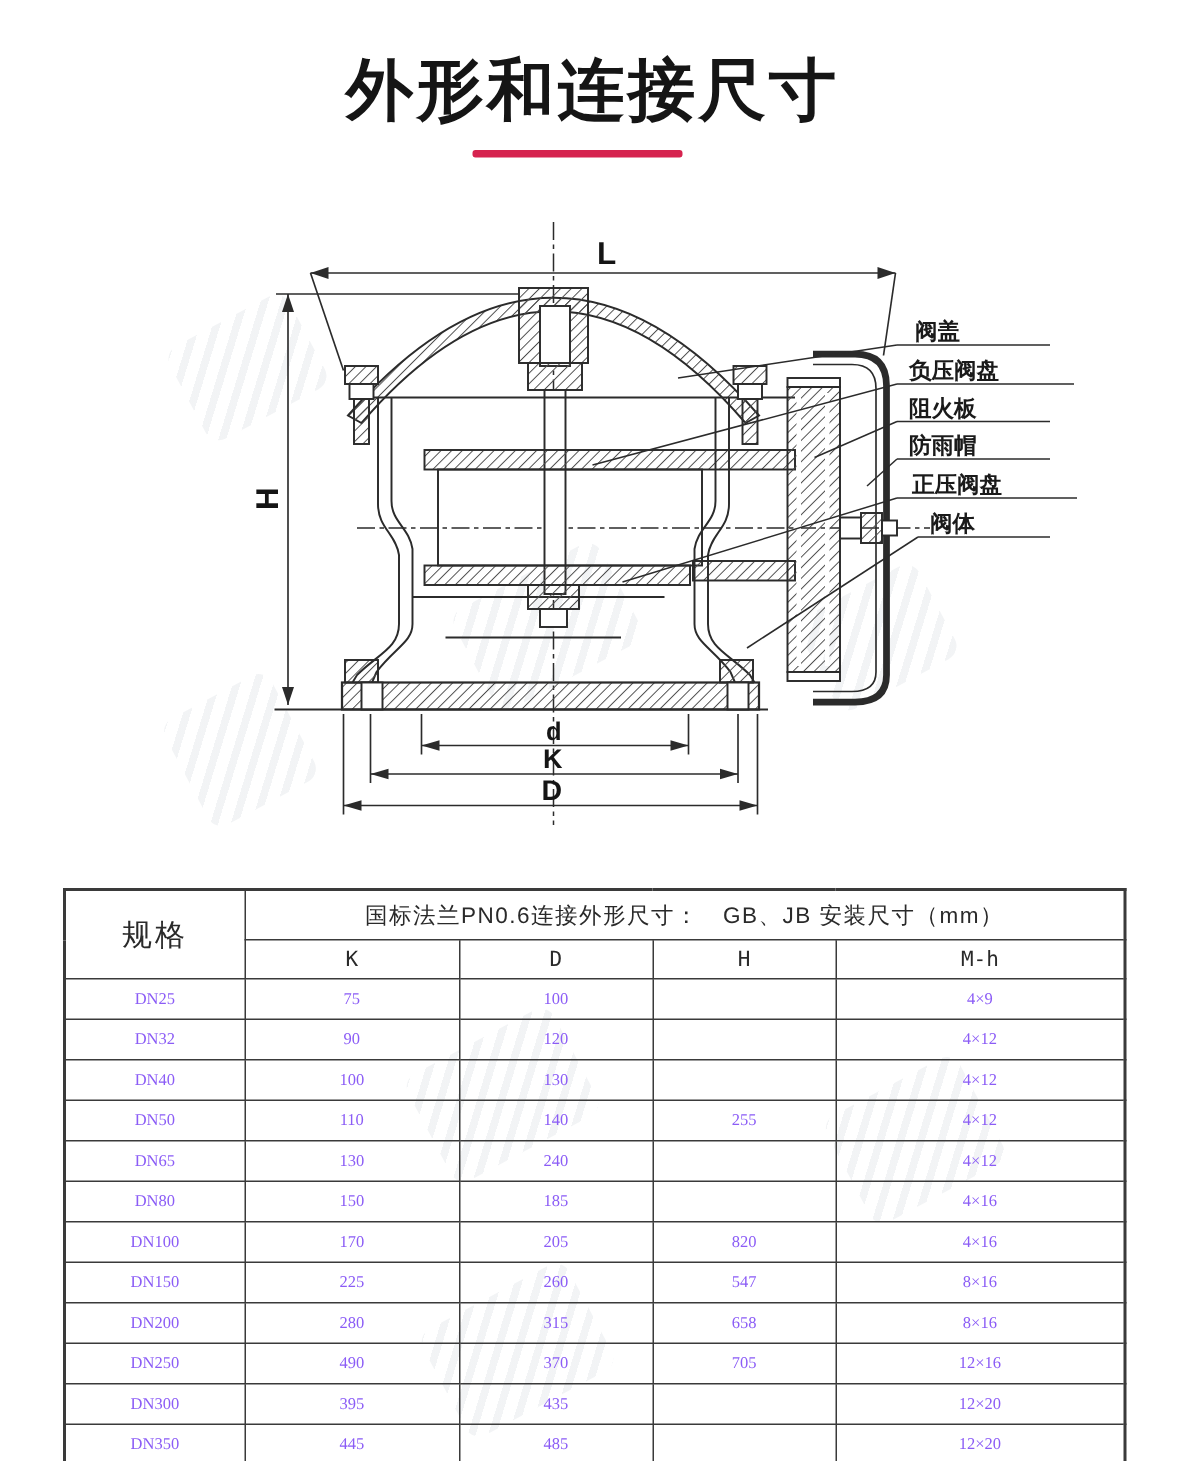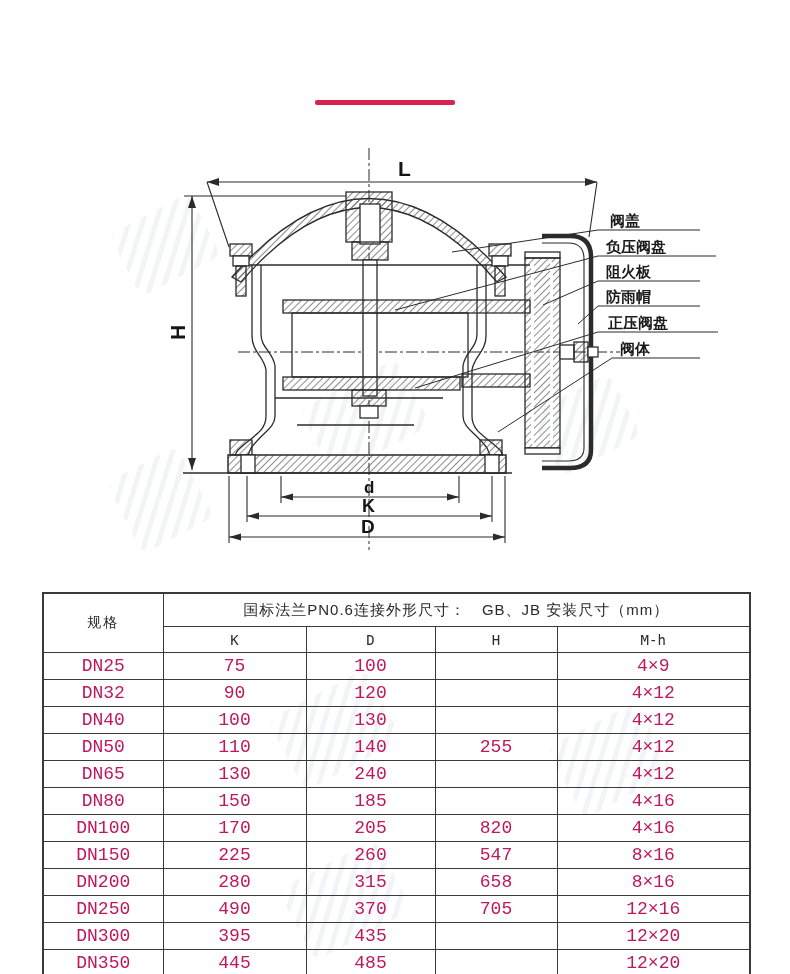--- a/index.html
+++ b/index.html
@@ -16,37 +16,38 @@
   .wm{position:absolute;pointer-events:none;border-radius:10px;transform:rotate(-28deg);
       background:repeating-linear-gradient(135deg,rgba(130,145,160,0.10) 0 5px,rgba(255,255,255,0) 5px 13px);}
   
   .spec-table{position:absolute;left:42px;top:592px;width:707px;border-collapse:collapse;
       table-layout:fixed;font-size:14px;color:#2a2a2a;}
   .spec-table th,.spec-table td{border:1px solid #3a3a3a;text-align:center;vertical-align:middle;
       padding:0;font-weight:normal;white-space:nowrap;overflow:hidden;}
   .spec-table{border:2px solid #3a3a3a;}
   .spec-table .group-row th{height:32px;font-size:15px;letter-spacing:1px;}
   .spec-table .sub-row th{height:25px;font-size:14px;font-family:"DejaVu Sans Mono","Liberation Mono",monospace;}
-  .spec-table th.spec-col{font-size:14px;letter-spacing:2px;}
-  .spec-table tbody td{height:26px;font-family:Liberation Mono, monospace;
-      font-size:18px;color:#be185d;}
+  .spec-table th.spec-col{font-size:20px;letter-spacing:2px;}
+  .spec-table tbody td{height:26px;font-family:Liberation Serif, serif;
+      font-size:11px;color:#8b5cf6;}
 </style>
 </head>
 <body>
 
 <div class="page">
 
   <div class="wm" style="left:120px;top:210px;width:90px;height:70px;"></div>
   <div class="wm" style="left:310px;top:380px;width:110px;height:75px;"></div>
   <div class="wm" style="left:120px;top:460px;width:80px;height:80px;"></div>
   <div class="wm" style="left:540px;top:390px;width:90px;height:70px;"></div>
   <div class="wm" style="left:280px;top:690px;width:110px;height:80px;"></div>
   <div class="wm" style="left:560px;top:720px;width:100px;height:80px;"></div>
   <div class="wm" style="left:290px;top:860px;width:110px;height:80px;"></div>
 
+  <div class="title">外形和连接尺寸</div>
   <div class="title-underline" style="background: rgb(214, 35, 79);"></div>
 
   <svg class="diagram" width="790" height="575" viewBox="0 0 790 575">
     <defs>
       <pattern id="hat" width="5" height="5" patternUnits="userSpaceOnUse" patternTransform="rotate(45)">
         <line x1="0" y1="0" x2="0" y2="5" stroke="#4d4d4d" stroke-width="1.3"></line>
       </pattern>
     </defs>
     <g stroke="#2b2b2b" fill="none" stroke-width="1.3">
 

